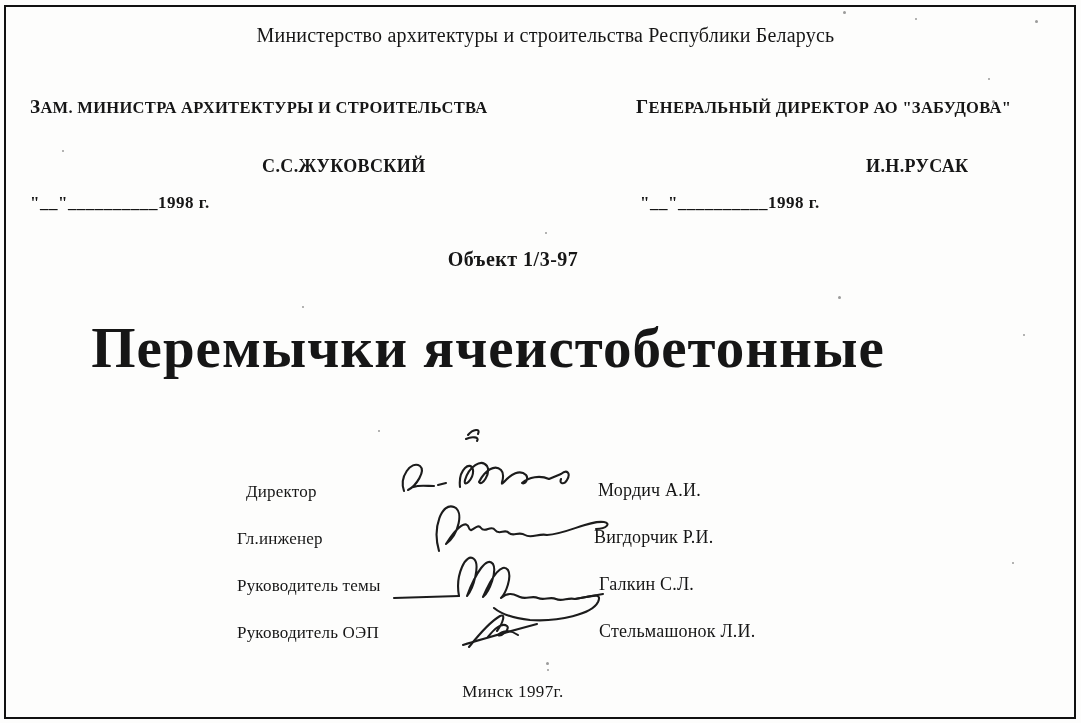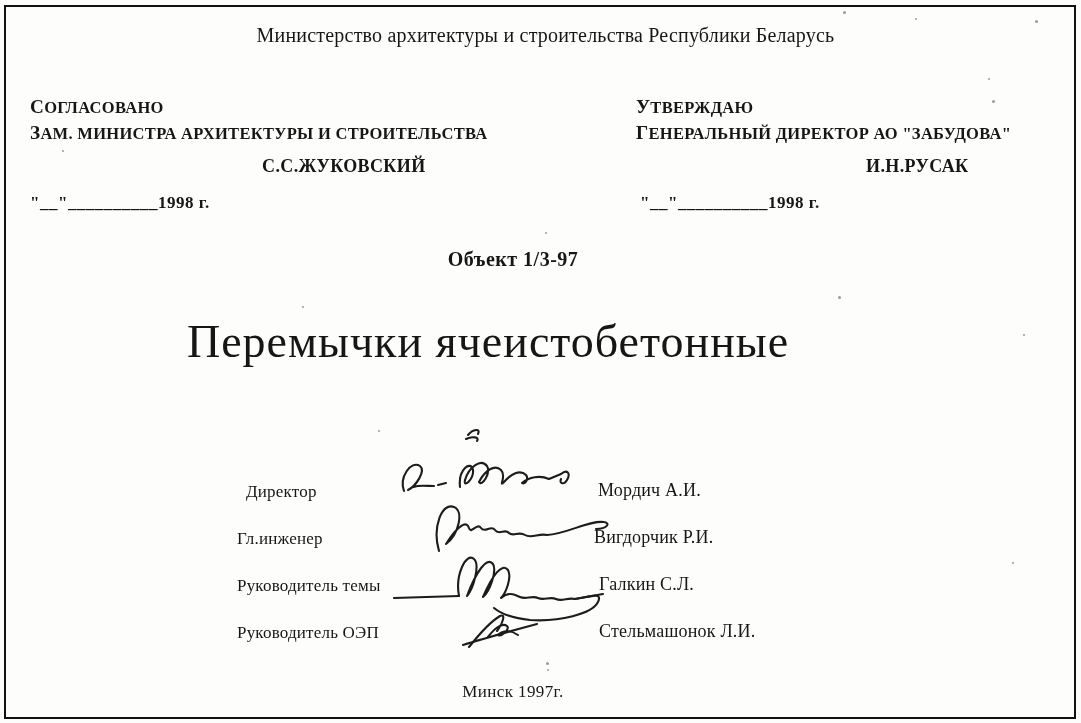--- a/index.html
+++ b/index.html
@@ -68,22 +68,22 @@
   .approved-date { left: 640px; top: 193px; }
 
   .object-number {
     left: 0; top: 248px; width: 1010px;
     font-size: 20px;
     font-weight: 700;
     letter-spacing: .5px;
   }
   .doc-title {
     left: 0; top: 315px; width: 960px;
-    font-size: 46px;
-    font-weight: 400;
+    font-size: 57px;
+    font-weight: 700;
     letter-spacing: 1px;
     white-space: nowrap;
   }
 
   .sig-role {
     font-size: 17px;
     letter-spacing: .2px;
     white-space: nowrap;
   }
   .sig-name {
@@ -115,28 +115,26 @@
 </head>
 <body>
 
 <div class="page">
 
   <div class="page-frame"></div>
 
   <div class="abs center header-ministry">Министерство архитектуры и строительства Республики Беларусь</div>
 
   <div class="abs agreed-block">
-    <div class="approval-line">СОГЛАСОВАНО</div>
     <div class="approval-line">ЗАМ. МИНИСТРА АРХИТЕКТУРЫ И СТРОИТЕЛЬСТВА</div>
   </div>
   <div class="abs sig-name-top agreed-name">С.С.ЖУКОВСКИЙ</div>
   <div class="abs date-line agreed-date">"__"__________1998 г.</div>
 
   <div class="abs approved-block">
-    <div class="approval-line">УТВЕРЖДАЮ</div>
     <div class="approval-line">ГЕНЕРАЛЬНЫЙ ДИРЕКТОР АО "ЗАБУДОВА"</div>
   </div>
   <div class="abs sig-name-top approved-name">И.Н.РУСАК</div>
   <div class="abs date-line approved-date">"__"__________1998 г.</div>
 
   <div class="abs center object-number">Объект 1/3-97</div>
   <div class="abs center doc-title">Перемычки ячеистобетонные</div>
 
   <div class="abs sig-role" style="left:237px; top:482px;margin-left:9px;">Директор</div>
   <div class="abs sig-name" style="left:598px; top:480px;">Мордич А.И.</div>

